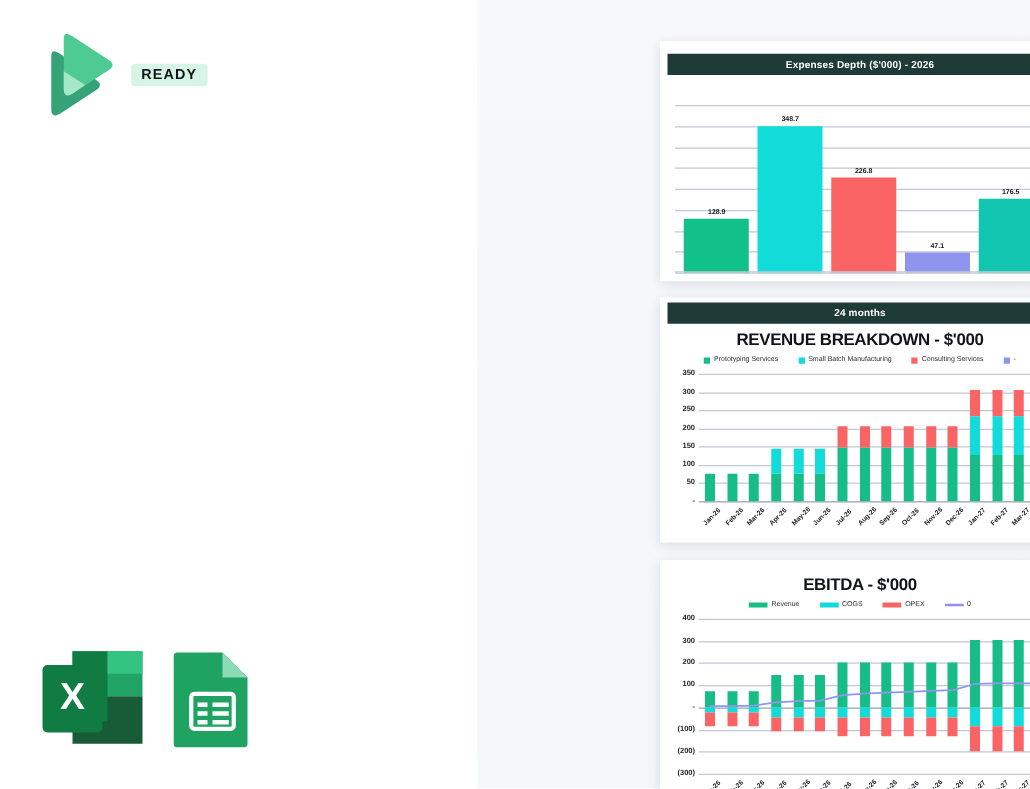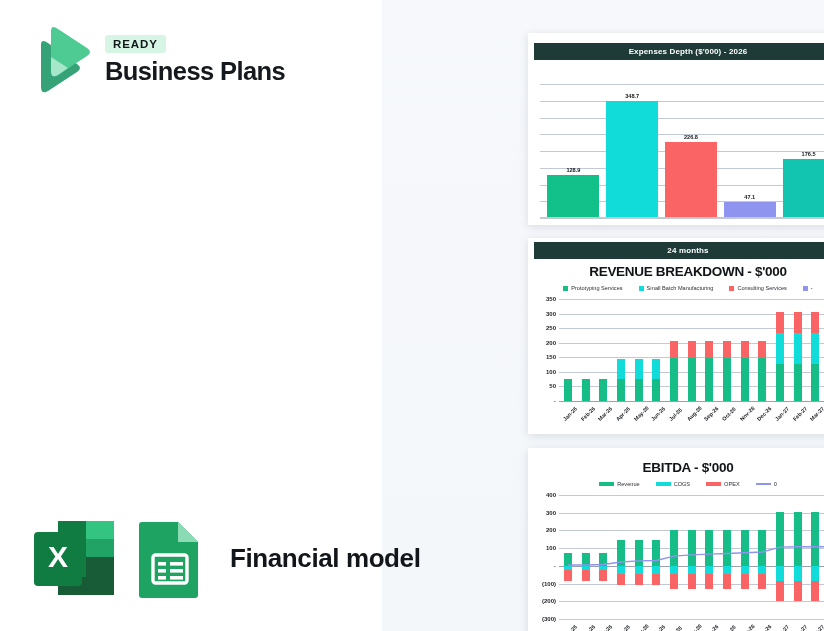--- a/index.html
+++ b/index.html
@@ -129,21 +129,20 @@
   <div class="brand">
     <div class="logo-mark">
       <svg viewBox="0 0 60 70" width="60" height="70">
         <path d="M10 20 L10 62 Q10 70 17 66 L46 47 Q52 43 46 39 L17 18 Q10 13 10 20 Z" fill="#35a277"></path>
         <path d="M20 6 L20 46 Q20 54 27 50 L56 31 Q62 27 56 23 L27 4 Q20 -1 20 6 Z" fill="#4ecb92"></path>
         <path d="M20 32 L20 46 Q20 54 27 50 L37 43 Z" fill="#a6e6c9"></path>
       </svg>
     </div>
     <div class="brand-text">
       <span class="ready-badge">READY</span>
-      <span class="brand-name">Business Plans</span>
     </div>
   </div>
 
 
   <div class="footer">
     <div class="xls-icon">
       <svg viewBox="0 0 84 79" width="84" height="79">
         <rect x="26" y="2" width="56" height="36" fill="#21a366"></rect>
         <rect x="26" y="2" width="28" height="36" fill="#107c41"></rect>
         <rect x="54" y="2" width="28" height="18" fill="#33c481"></rect>
@@ -159,21 +158,20 @@
         <path d="M44 3 l20 20 h-20 z" fill="#8bdcb4"></path>
         <rect x="19" y="36" width="34" height="28" rx="2.5" fill="none" stroke="#ffffff" stroke-width="3.4"></rect>
         <rect x="24" y="43" width="8" height="3.6" fill="#ffffff"></rect>
         <rect x="36" y="43" width="13" height="3.6" fill="#ffffff"></rect>
         <rect x="24" y="50" width="8" height="3.6" fill="#ffffff"></rect>
         <rect x="36" y="50" width="13" height="3.6" fill="#ffffff"></rect>
         <rect x="24" y="57" width="8" height="3.6" fill="#ffffff"></rect>
         <rect x="36" y="57" width="13" height="3.6" fill="#ffffff"></rect>
       </svg>
     </div>
-    <span class="footer-label">Financial model</span>
   </div>
 
   <div class="card" id="card-expenses">
     <div class="card-head">Expenses Depth ($'000) - 2026</div>
     <div class="plot" id="plot1">
       <div id="p1-grid">
           <div class="gridline" style="top: 14px; left: 6px; right: 4px;"></div>
           <div class="gridline" style="top: 30.75px; left: 6px; right: 4px;"></div>
           <div class="gridline" style="top: 47.5px; left: 6px; right: 4px;"></div>
           <div class="gridline" style="top: 64.25px; left: 6px; right: 4px;"></div>

